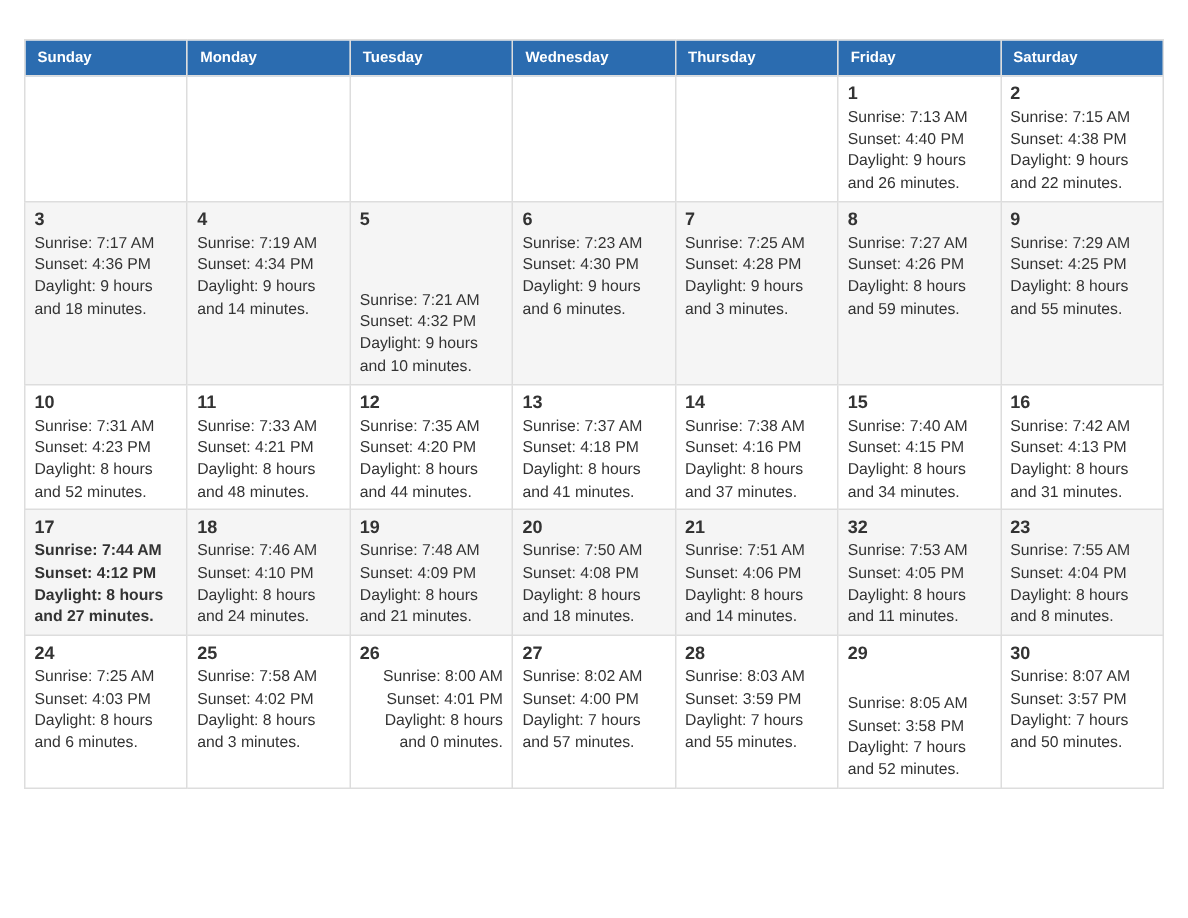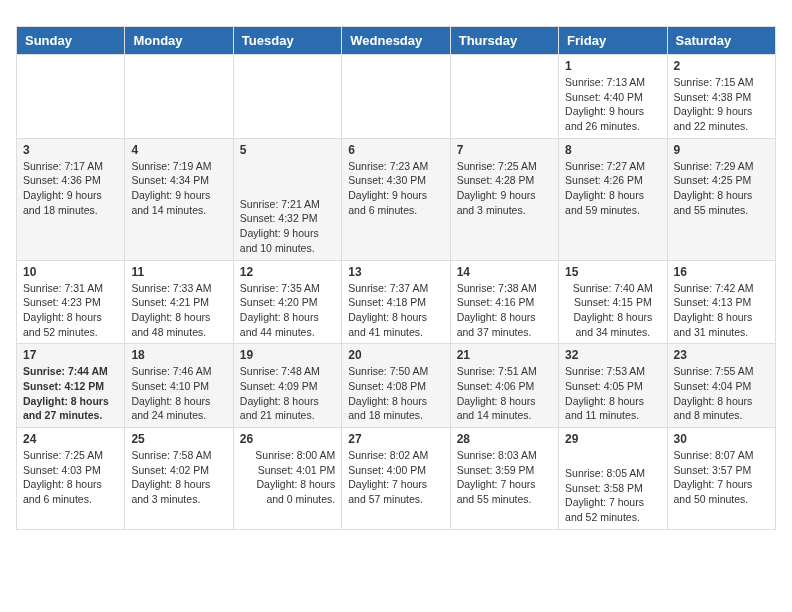--- a/index.html
+++ b/index.html
@@ -35,21 +35,21 @@
     }
     .calendar {
       width: 100%;
       border-collapse: collapse;
     }
     .calendar th {
       background: #2b6cb0;
       color: #fff;
       text-align: left;
       padding: 6px 8px;
-      font-size: 13px;
+      font-size: 10px;
       font-weight: bold;
       border: 1px solid #ddd;
     }
     .calendar td {
       border: 1px solid #ddd;
       vertical-align: top;
       padding: 4px 6px;
       width: calc(100% / 7);
       min-height: 80px;
       font-size: 11px;
@@ -193,21 +193,21 @@
 Daylight: 8 hours and 41 minutes.</div>
         </td>
         <td>
           <span class="day-number">14</span>
           <div class="day-info" style="white-space: pre-line;">Sunrise: 7:38 AM
 Sunset: 4:16 PM
 Daylight: 8 hours and 37 minutes.</div>
         </td>
         <td>
           <span class="day-number">15</span>
-          <div class="day-info" style="white-space: pre-line; text-align: center;">Sunrise: 7:40 AM
+          <div class="day-info" style="white-space: pre-line;">Sunrise: 7:40 AM
 Sunset: 4:15 PM
 Daylight: 8 hours and 34 minutes.</div>
         </td>
         <td>
           <span class="day-number">16</span>
           <div class="day-info" style="white-space: pre-line;">Sunrise: 7:42 AM
 Sunset: 4:13 PM
 Daylight: 8 hours and 31 minutes.</div>
         </td>
       </tr>

